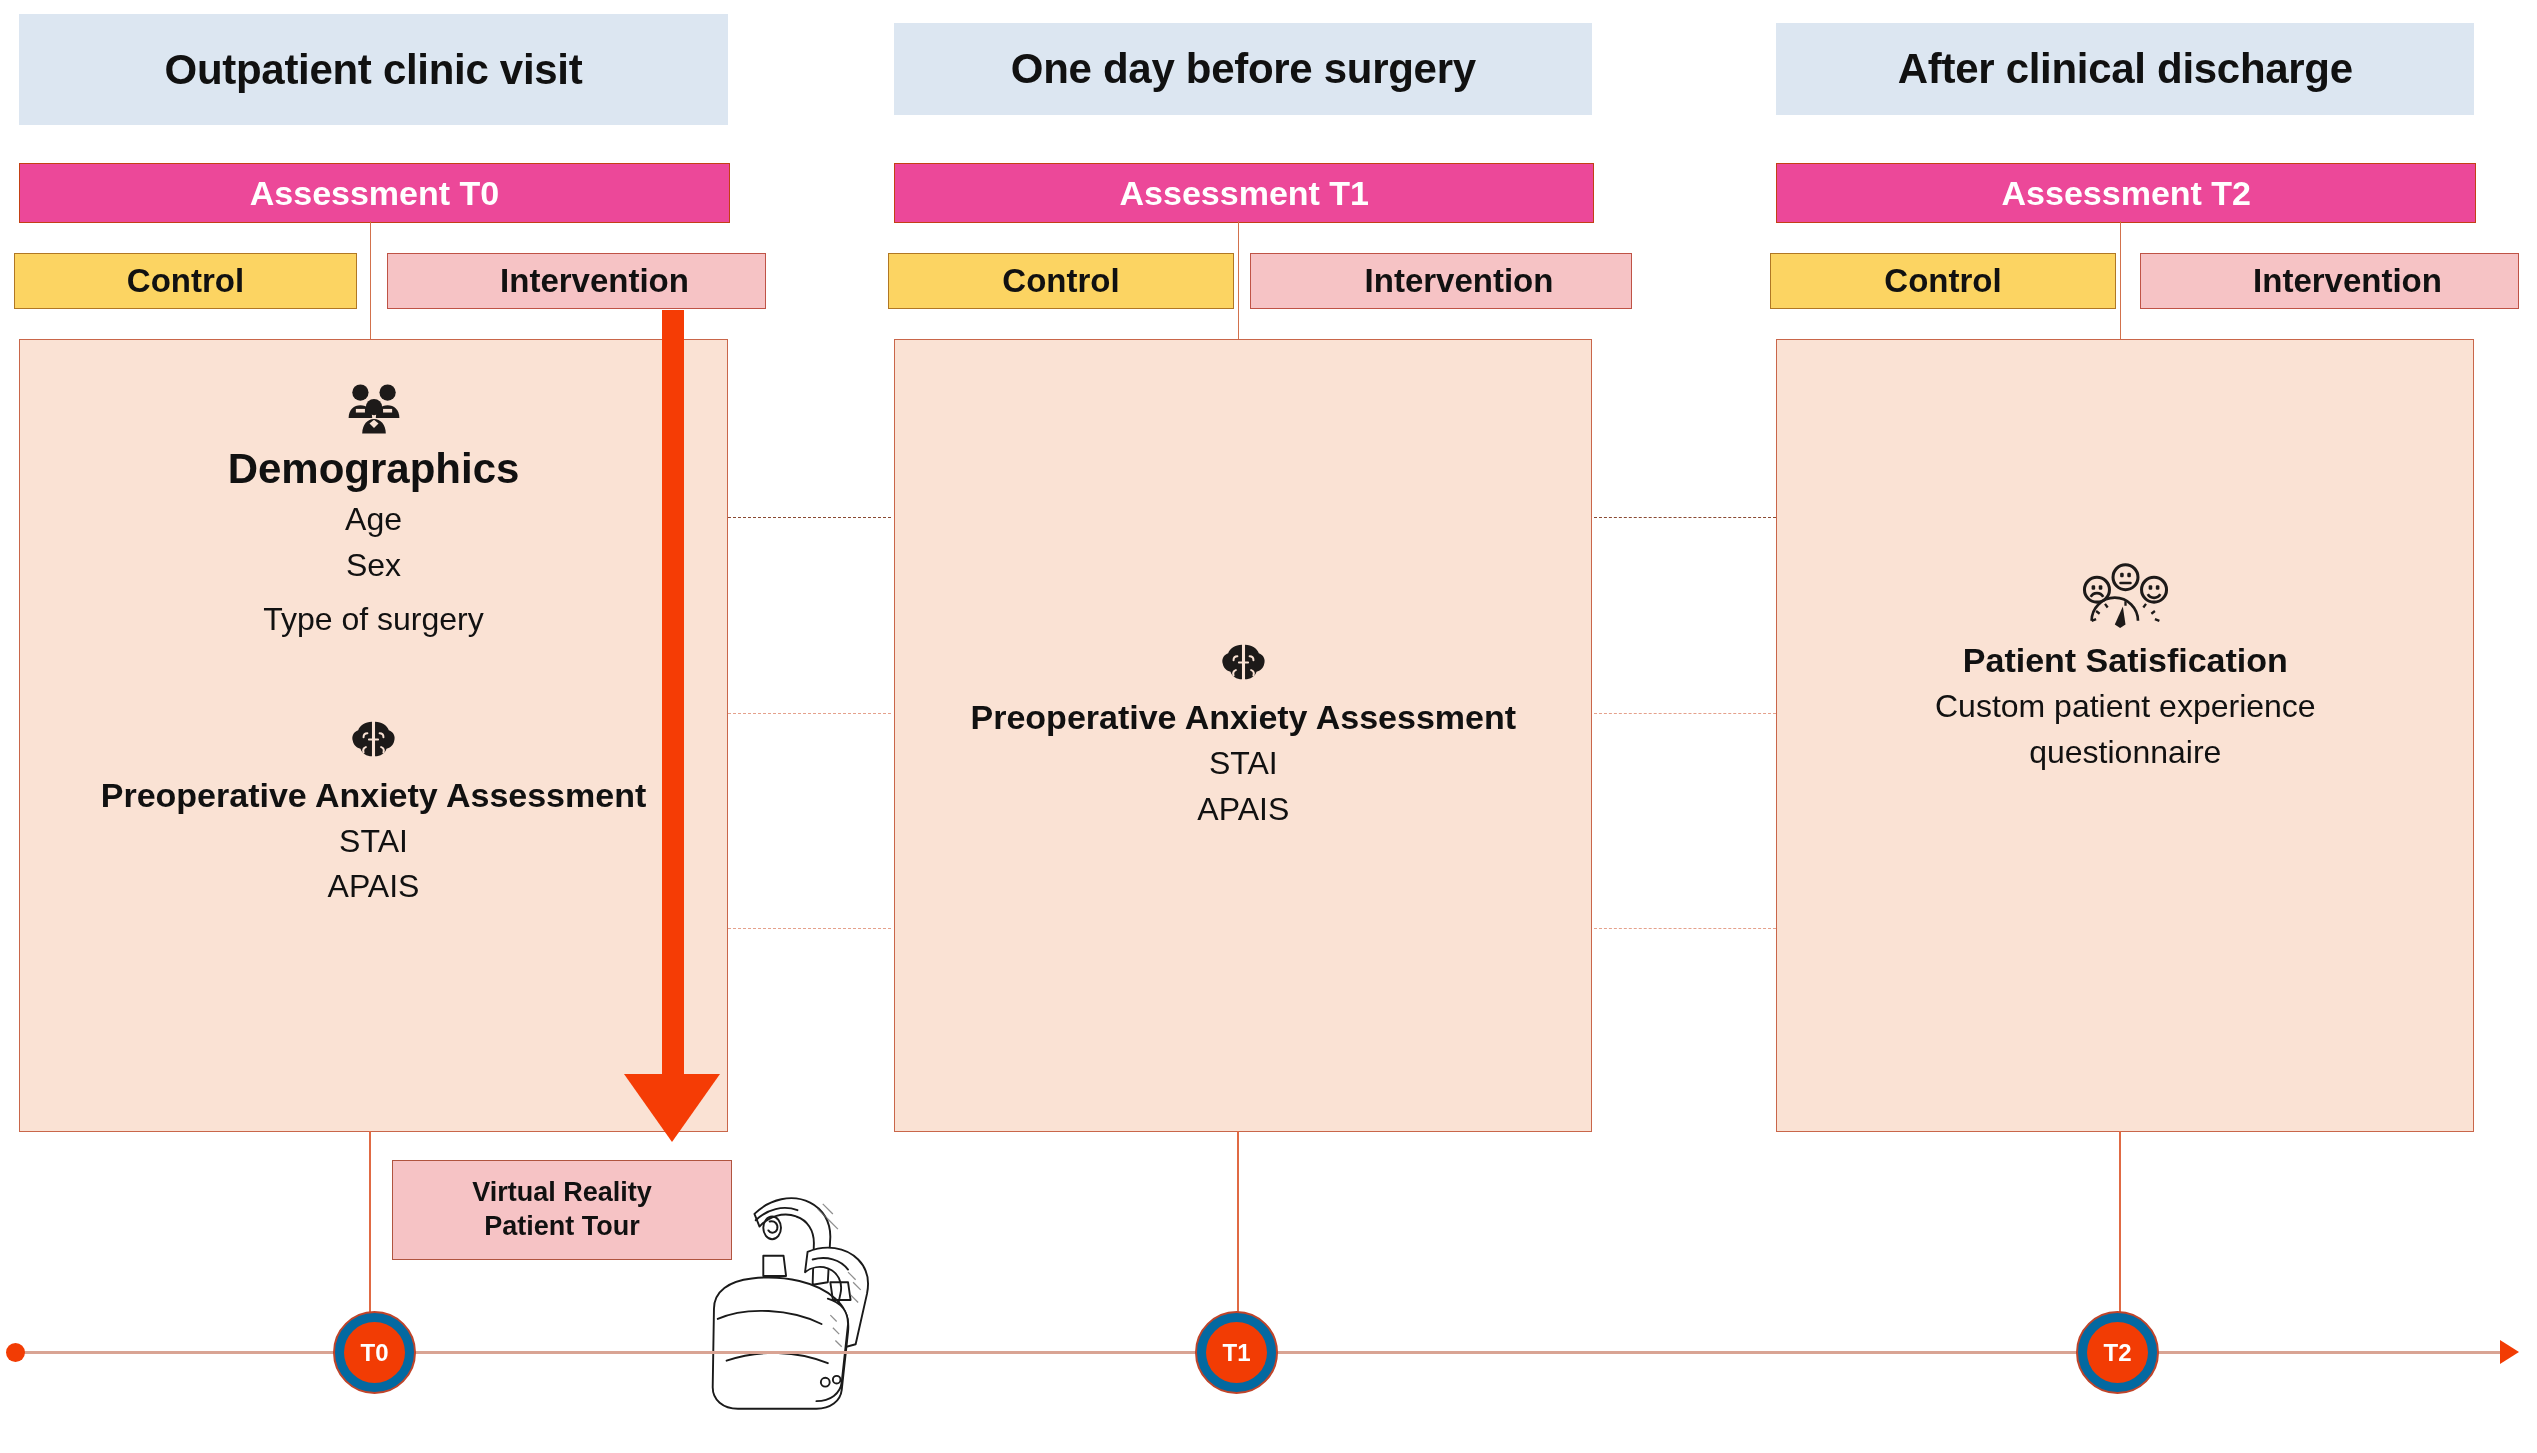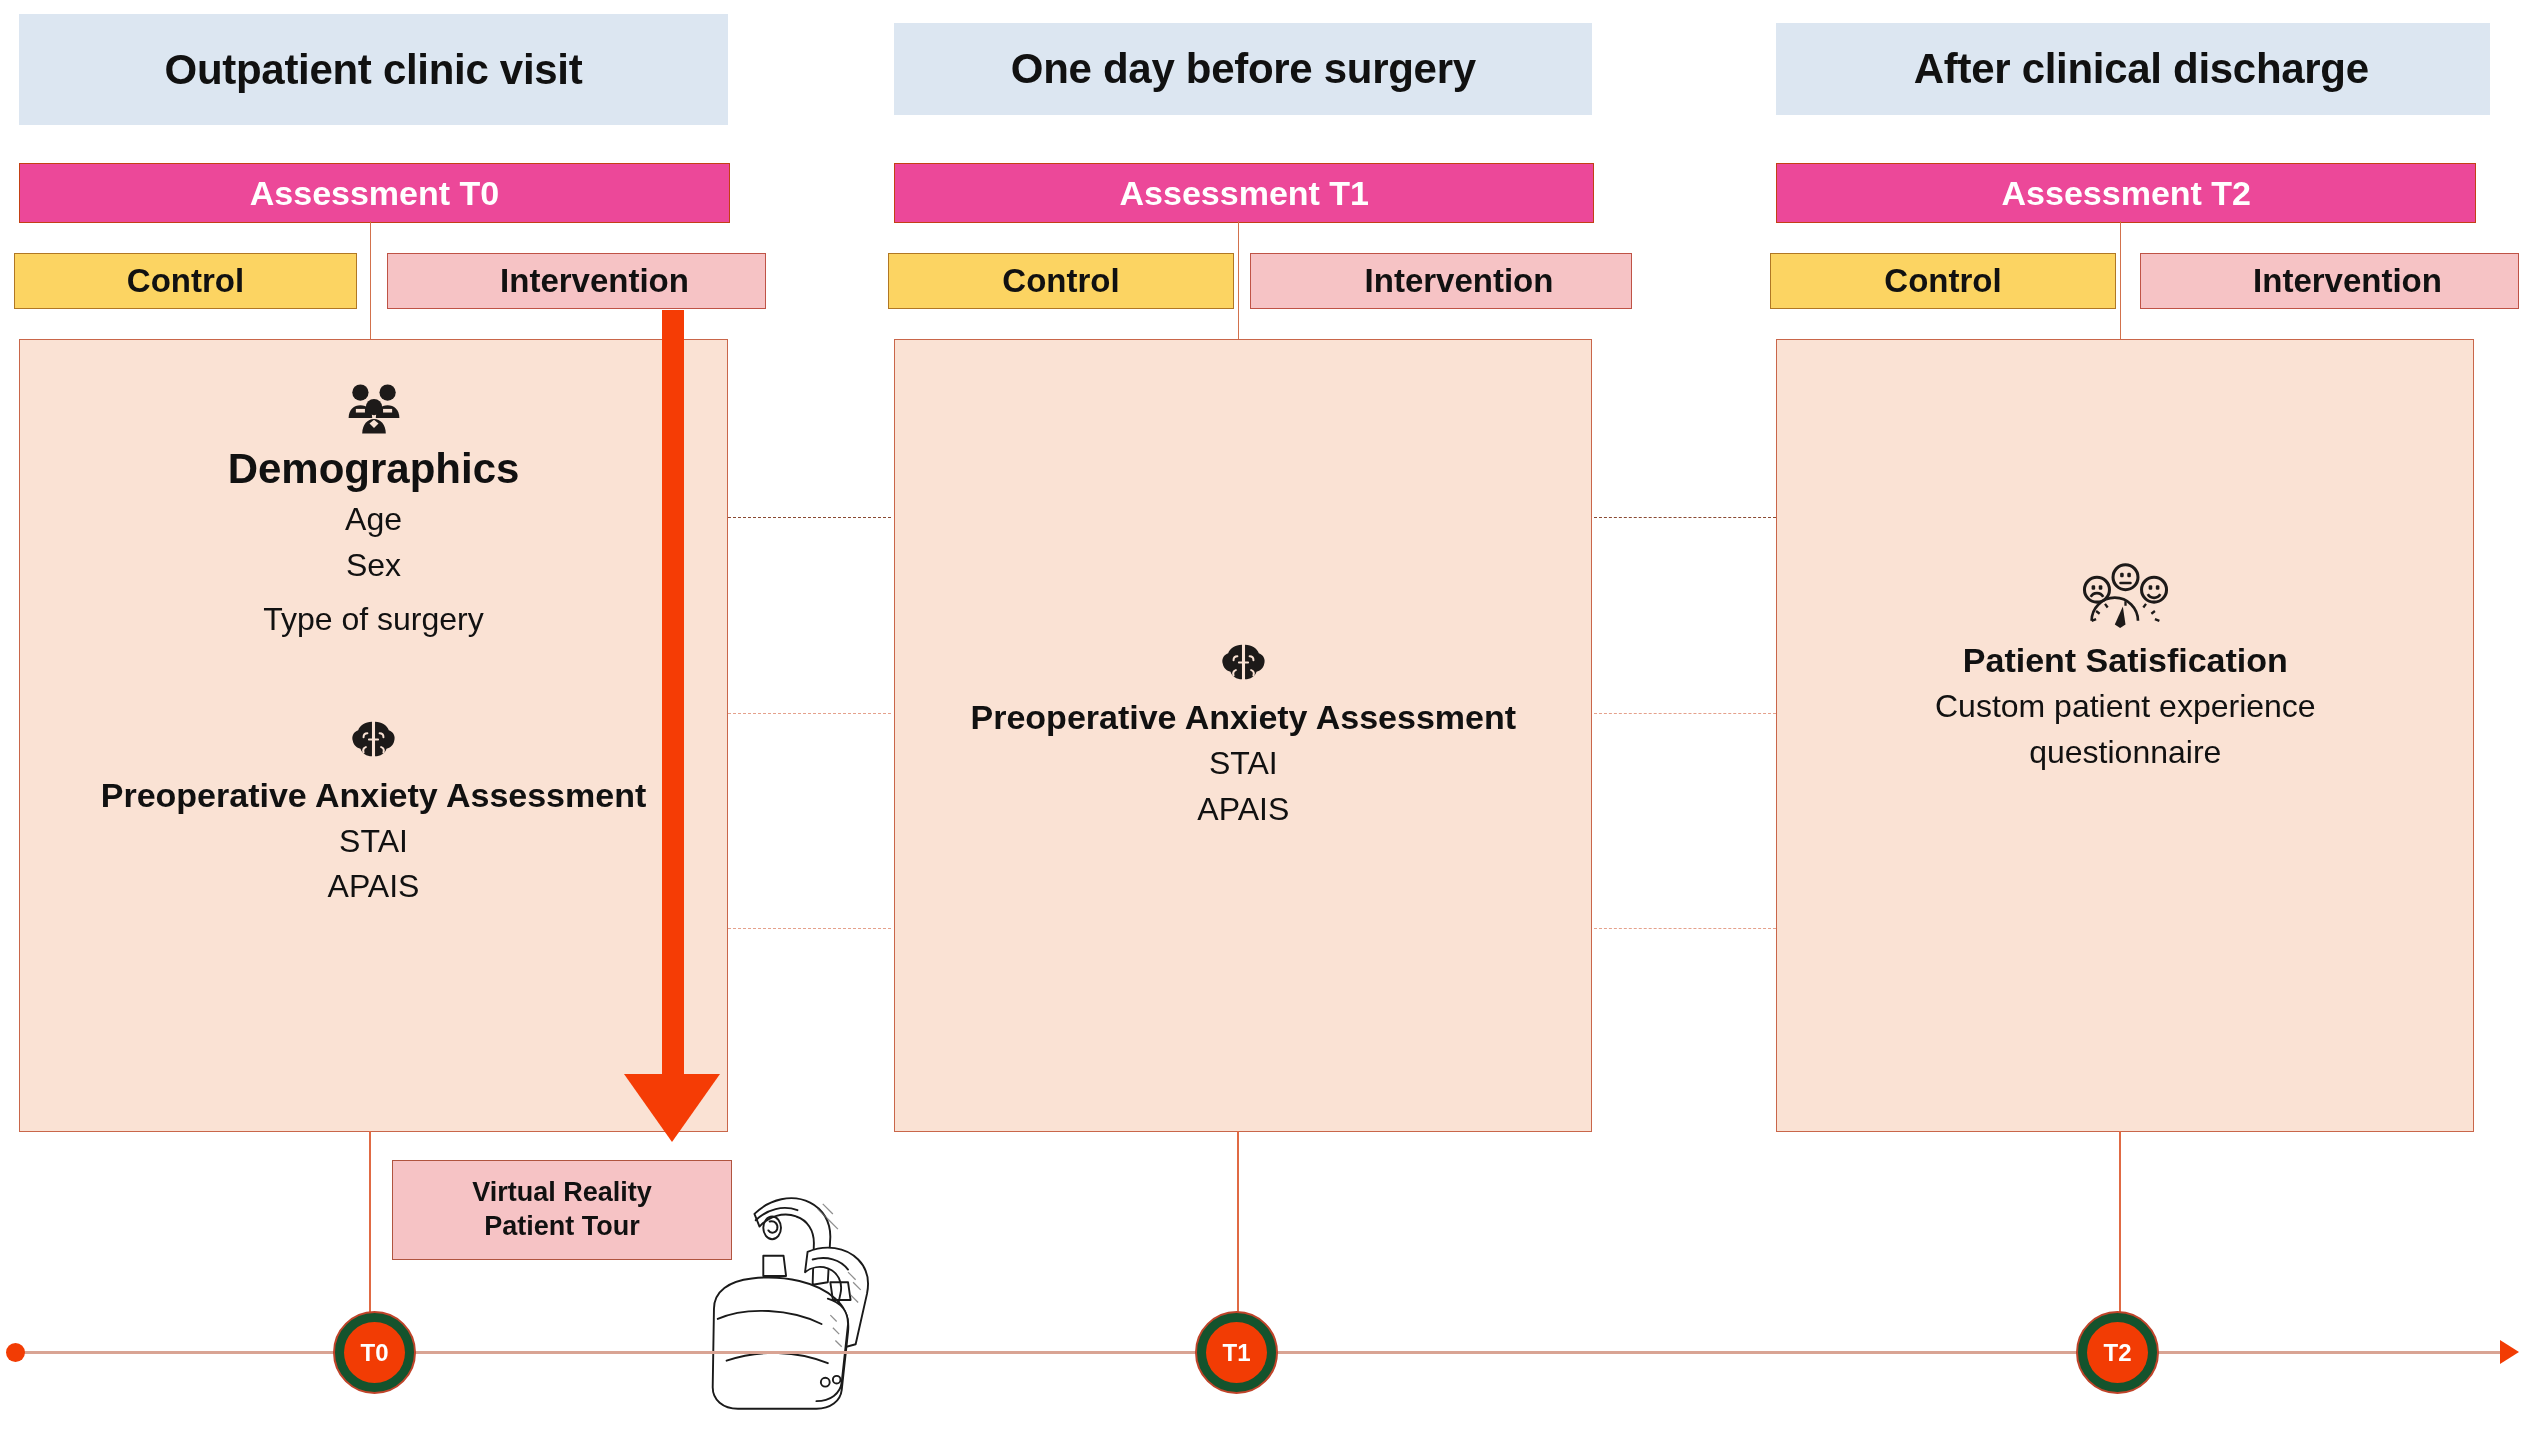--- a/index.html
+++ b/index.html
@@ -86,21 +86,21 @@
     font-weight:bold;color:#111;text-align:center;line-height:1.25;
   }
 
   
   .tl-line{position:absolute;height:2.5px;background:#d9a494;}
   .tl-startdot{position:absolute;width:19px;height:19px;border-radius:50%;background:#f23c04;}
   .tl-arrowend{position:absolute;width:0;height:0;
     border-top:12.6px solid transparent;border-bottom:12.6px solid transparent;
     border-left:19px solid #f23c04;}
   .tl-node{position:absolute;width:83px;height:83px;border-radius:50%;
-    border:2.5px solid #c0442a;background:#14532d;box-sizing:border-box;
+    border:2.5px solid #c0442a;background:#0369a1;box-sizing:border-box;
     display:flex;align-items:center;justify-content:center;}
   .tl-node .core{width:61px;height:61px;border-radius:50%;background:#f23c04;
     display:flex;align-items:center;justify-content:center;
     color:#ffffff;font-weight:bold;font-size:24px;}
 
   .vr-img{position:absolute;}
 </style>
 </head>
 <body>
 
@@ -216,21 +216,21 @@
         <div class="hd" style="font-size:34px;margin-bottom:3.8px;">Preoperative Anxiety Assessment</div>
         <div class="ln" style="font-size:32px;line-height:1.42;">STAI</div>
         <div class="ln" style="font-size:32px;line-height:1.42;">APAIS</div>
       </div>
     </div>
 
     <div class="vconn" style="left:349px;top:1131px;height:221px;"></div>
   </div>
 
   <div class="col col-2">
-    <div class="phase-title" style="left:6.3px;top:23px;width:698px;height:92px;font-size:42px;padding-left:16px;">
+    <div class="phase-title" style="left:6.3px;top:23px;width:698px;height:92px;font-size:42px;">
       <span>After clinical discharge</span>
     </div>
 
     <div class="assess-bar" style="left:6.3px;top:163px;width:698px;height:58px;font-size:34px;">
       <span>Assessment T2</span>
     </div>
 
     <div class="arm arm-control" style="left:0px;top:253px;width:344px;height:54px;font-size:33px;">
       <span>Control</span>
     </div>

